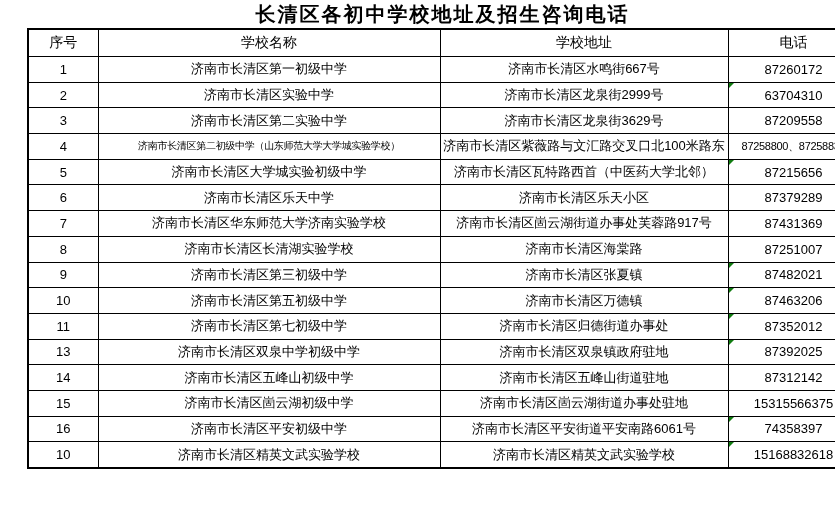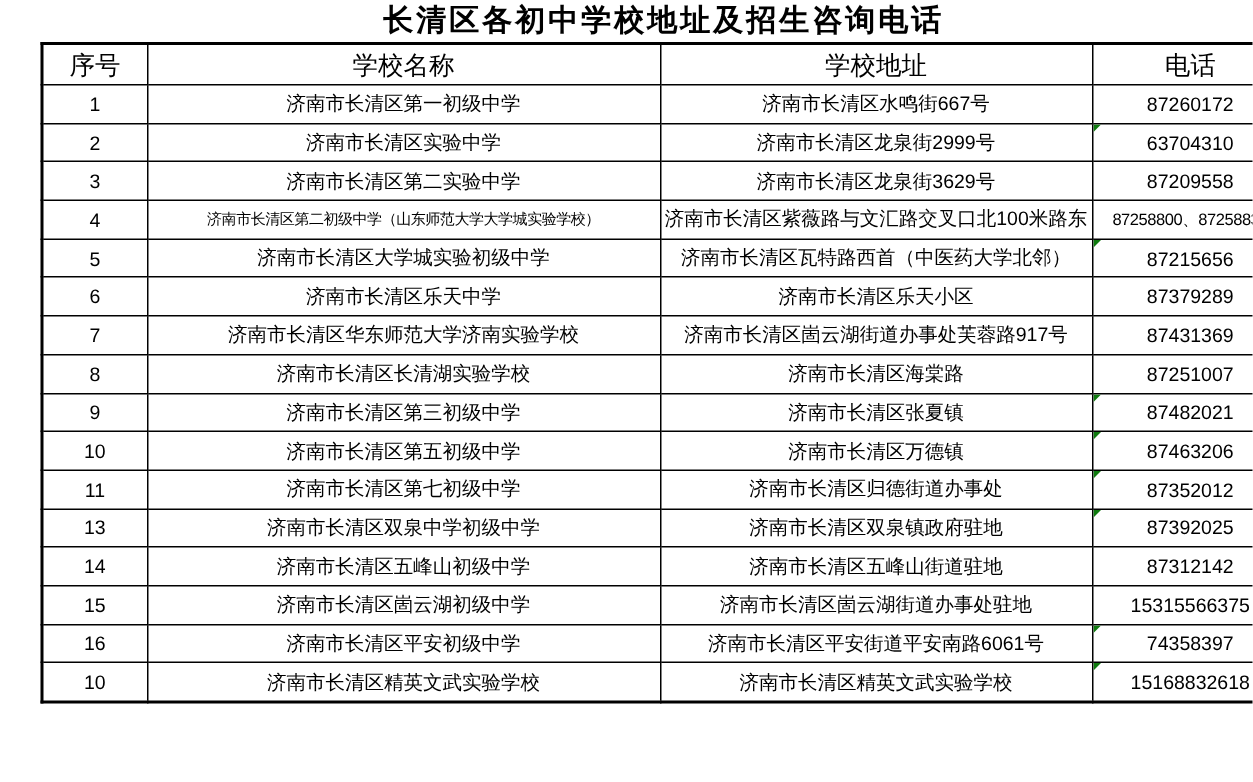--- a/index.html
+++ b/index.html
@@ -38,21 +38,21 @@
     border: 1px solid #000000;
     padding: 0;
     text-align: center;
     vertical-align: middle;
     white-space: nowrap;
     overflow: hidden;
   }
   table.grid th {
     height: 26px;
     font-weight: normal;
-    font-size: 17px;
+    font-size: 14px;
   }
   table.grid td {
     height: 24.7px;
     font-size: 13px;
   }
   col.c-seq    { width: 70px;  }
   col.c-name   { width: 342px; }
   col.c-addr   { width: 288px; }
   col.c-phone  { width: 131px; }
   td.phone { position: relative; }

